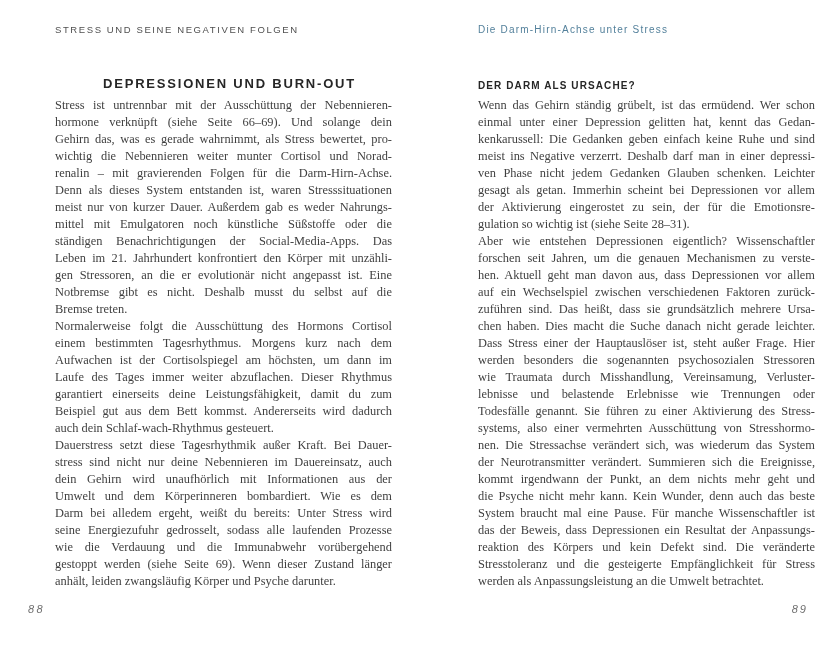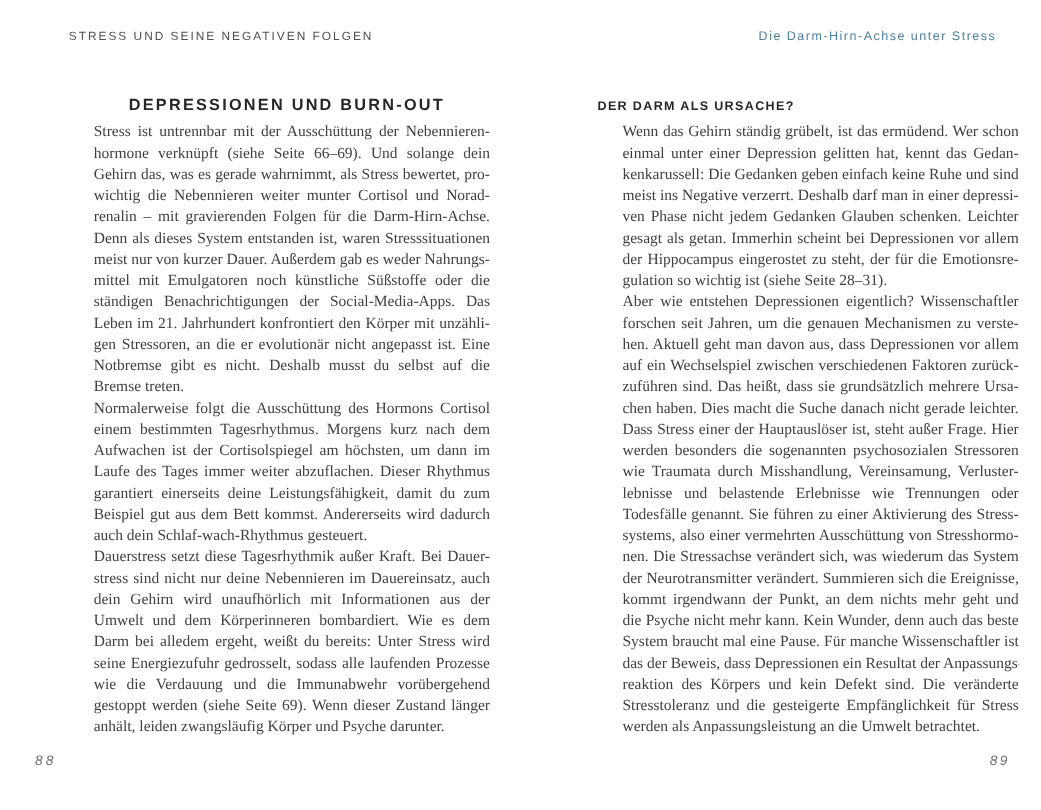--- a/index.html
+++ b/index.html
@@ -29,21 +29,20 @@
     top: 24px;
     left: 0;
     right: 0;
     font-family: "Liberation Sans", "DejaVu Sans", sans-serif;
     font-size: 9.5px;
     letter-spacing: 1.6px;
     color: #4f4f4f;
     white-space: nowrap;
   }
   #page-right .running-header {
-    text-align: right;
     padding-right: 18px;
     color: #53809b;
     letter-spacing: 1.2px;
     font-size: 10px;
   }
 
   .section-heading {
     position: absolute;
     left: 0;
     font-family: "Liberation Sans", "DejaVu Sans", sans-serif;
@@ -71,21 +70,20 @@
     font-size: 12.4px;
     color: #3f3f3f;
   }
   .line {
     height: 17px;
     line-height: 17px;
     text-align: justify;
     text-align-last: justify;
     overflow: hidden;
     white-space: nowrap;
-    margin-left: 20px;
   }
   .line.para-end {
     text-align-last: left;
   }
 
   .page-number {
     position: absolute;
     top: 603px;
     font-family: "Liberation Sans", "DejaVu Sans", sans-serif;
     font-size: 11px;
@@ -140,21 +138,21 @@
   <div class="page" id="page-right">
     <div class="running-header">Die Darm-Hirn-Achse unter Stress</div>
     <div class="section-heading">DER DARM ALS URSACHE?</div>
     <div class="body-text">
         <div class="line">Wenn das Gehirn ständig grübelt, ist das ermüdend. Wer schon</div>
         <div class="line">einmal unter einer Depression gelitten hat, kennt das Gedan-</div>
         <div class="line">kenkarussell: Die Gedanken geben einfach keine Ruhe und sind</div>
         <div class="line">meist ins Negative verzerrt. Deshalb darf man in einer depressi-</div>
         <div class="line">ven Phase nicht jedem Gedanken Glauben schenken. Leichter</div>
         <div class="line">gesagt als getan. Immerhin scheint bei Depressionen vor allem</div>
-        <div class="line">der Hippocampus eingerostet zu steht, der für die Emotionsre-</div>
+        <div class="line">der Aktivierung eingerostet zu sein, der für die Emotionsre-</div>
         <div class="line para-end">gulation so wichtig ist (siehe Seite 28–31).</div>
         <div class="line">Aber wie entstehen Depressionen eigentlich? Wissenschaftler</div>
         <div class="line">forschen seit Jahren, um die genauen Mechanismen zu verste-</div>
         <div class="line">hen. Aktuell geht man davon aus, dass Depressionen vor allem</div>
         <div class="line">auf ein Wechselspiel zwischen verschiedenen Faktoren zurück-</div>
         <div class="line">zuführen sind. Das heißt, dass sie grundsätzlich mehrere Ursa-</div>
         <div class="line">chen haben. Dies macht die Suche danach nicht gerade leichter.</div>
         <div class="line">Dass Stress einer der Hauptauslöser ist, steht außer Frage. Hier</div>
         <div class="line">werden besonders die sogenannten psychosozialen Stressoren</div>
         <div class="line">wie Traumata durch Misshandlung, Vereinsamung, Verluster-</div>

